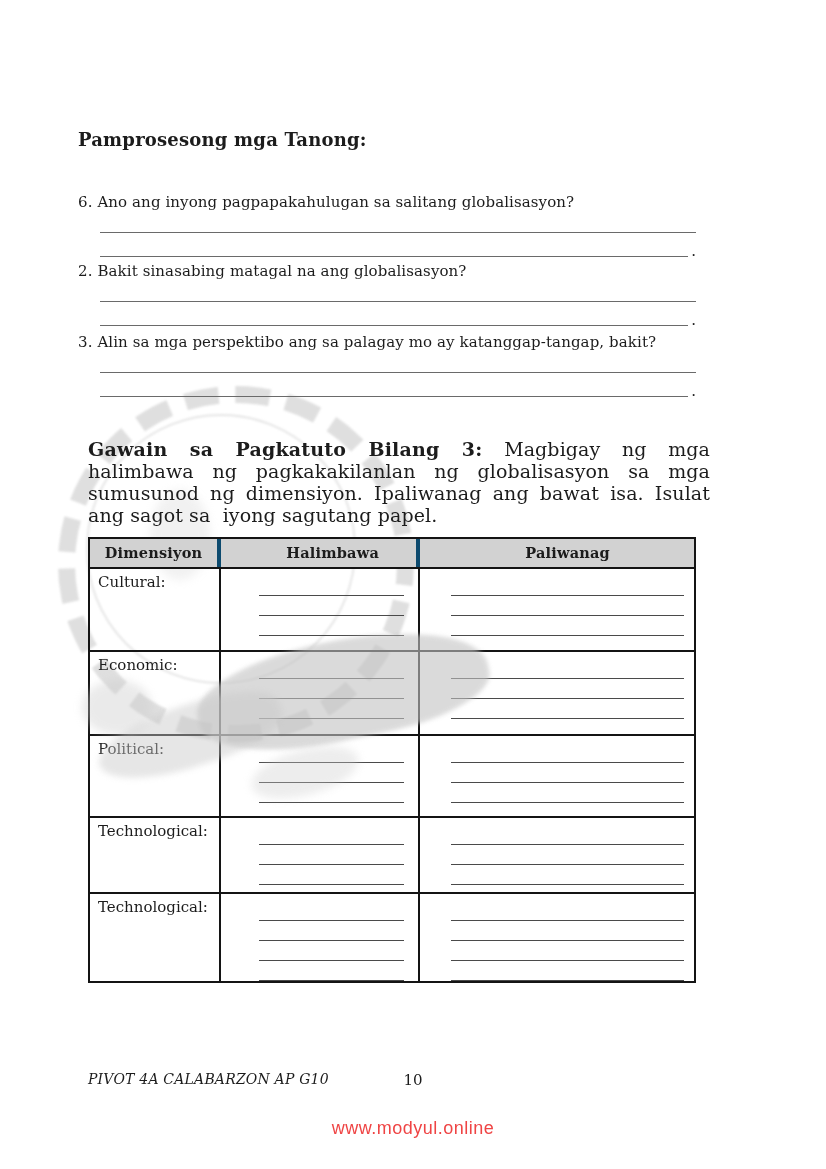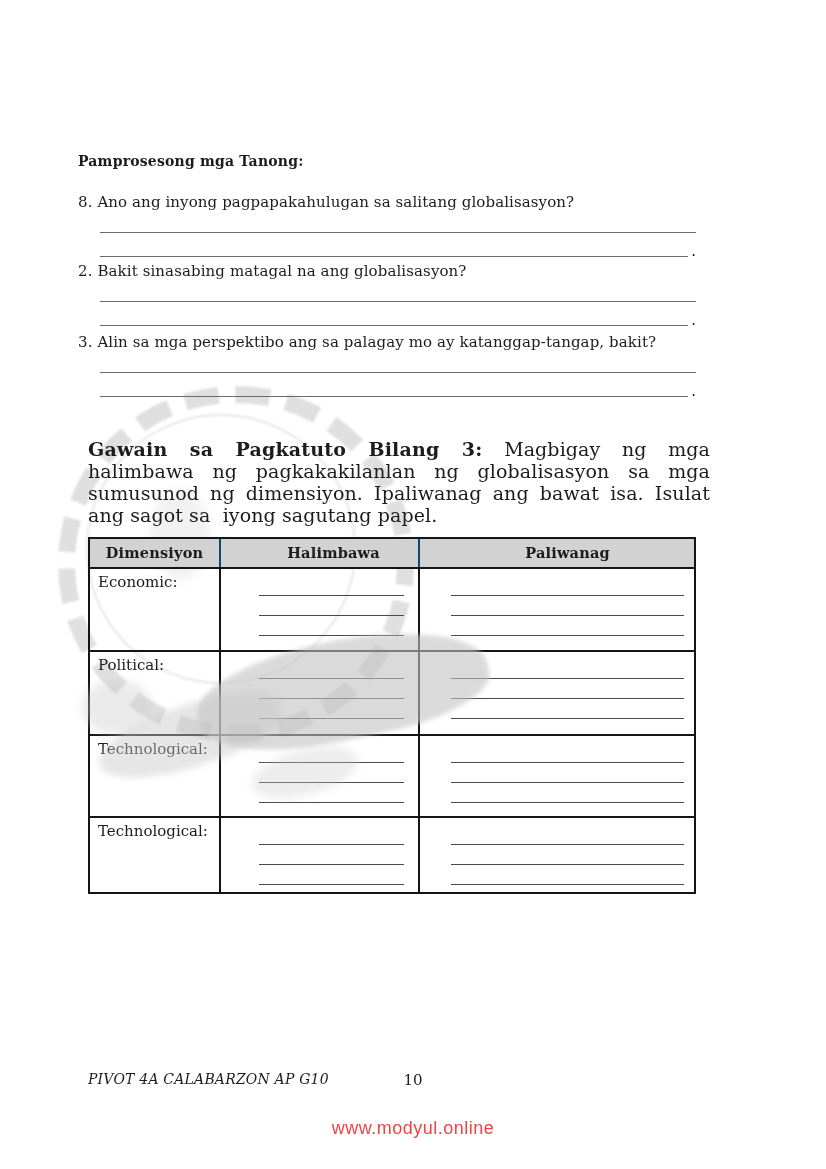--- a/index.html
+++ b/index.html
@@ -38,22 +38,22 @@
     transform:rotate(-18deg);
     opacity:.45;filter:blur(3px);
   }
   .speck-1{position:absolute;left:82px;top:680px;width:70px;height:55px;background:#cccccc;border-radius:50%;opacity:.4;filter:blur(4px);}
   .speck-2{position:absolute;left:250px;top:750px;width:110px;height:45px;background:#cccccc;border-radius:50%;opacity:.35;filter:blur(4px);transform:rotate(-15deg);}
   .speck-3{position:absolute;left:150px;top:490px;width:60px;height:90px;background:#d2d2d2;border-radius:50%;opacity:.3;filter:blur(5px);}
 
   
   .content{position:absolute;left:0;top:0;width:100%;height:100%;z-index:2;}
   .heading{
-    position:absolute;left:78px;top:153px;
-    font-size:14px;font-weight:bold;letter-spacing:.2px;
+    position:absolute;left:78px;top:129px;
+    font-size:18px;font-weight:bold;letter-spacing:.2px;
   }
   .question{position:absolute;left:78px;width:620px;font-size:15px;letter-spacing:.1px;}
   .q1{top:193px;} .q2{top:262px;} .q3{top:333px;}
   .q-text{line-height:18px;}
   .ansline{
     margin-left:22px;margin-right:2px;
     border-bottom:1px solid #6a6a6a;
     height:21px;
   }
   .ansline.l1{height:21px;}
@@ -74,21 +74,21 @@
     border:2px solid #141414;box-sizing:border-box;
   }
   .thead{display:flex;height:28px;border-bottom:2px solid #141414;}
   .th{
     box-sizing:border-box;font-weight:bold;font-size:14.5px;
     text-align:center;line-height:27px;letter-spacing:.2px;
   }
   .col-dim{width:23.6%;}
   .col-hal{width:30.8%;margin-left:28px;}
   .col-pal{width:45.6%;margin-left:21px;}
-  .th-sep{border-right:2px solid #0c4a6e;}
+  .th-sep{border-right:4px solid #0c4a6e;}
   .trow{display:flex;border-bottom:2px solid #141414;}
   .trow:last-child{border-bottom:none;}
   .trow:nth-child(1){height:83px;}
   .trow:nth-child(2){height:81px;}
   .trow:nth-child(3){height:82px;}
   .trow:nth-child(4){height:80px;}
   .trow:nth-child(5){height:74px;}
   .td{box-sizing:border-box;overflow:hidden;}
   .td-sep{border-right:2px solid #141414;}
   .dim-label{font-size:15px;padding:4px 6px 0 8px;}
@@ -121,21 +121,21 @@
   <div class="wm wm-layer-back">
     <div class="stamp-ring"></div>
     <div class="stamp-ring-inner"></div>
     <div class="speck-3"></div>
   </div>
 
   <div class="content">
     <div class="heading">Pamprosesong mga Tanong:</div>
 
     <div class="question q1">
-      <div class="q-text">8. Ano ang inyong pagpapakahulugan sa salitang globalisasyon?</div>
+      <div class="q-text">6. Ano ang inyong pagpapakahulugan sa salitang globalisasyon?</div>
       <div class="ansline l1"></div>
       <div class="ansline l2">
           <span class="period">.</span>
         </div>
     </div>
 
     <div class="question q2">
       <div class="q-text">2. Bakit sinasabing matagal na ang globalisasyon?</div>
       <div class="ansline l1"></div>
       <div class="ansline l2">
@@ -153,20 +153,41 @@
 
     <div class="activity"><b>Gawain sa Pagkatuto Bilang 3:</b><span> Magbigay ng mga halimbawa ng pagkakakilanlan ng globalisasyon sa mga sumusunod ng dimensiyon. Ipaliwanag ang bawat isa. Isulat ang sagot sa  iyong sagutang papel.</span></div>
 
     <div class="dim-table">
       <div class="thead" style="background:#d2d2d2;">
         <div class="th col-dim th-sep">Dimensiyon</div>
         <div class="th col-hal th-sep">Halimbawa</div>
         <div class="th col-pal">Paliwanag</div>
       </div>
 
+      <div class="trow">
+        <div class="td col-dim td-sep">
+            <div class="dim-label">Cultural:</div>
+          </div>
+        <div class="td col-hal td-sep">
+            <div class="lines-hal">
+              <div class="cell-line"></div>
+              <div class="cell-line"></div>
+              <div class="cell-line"></div>
+              <div class="cell-line"></div>
+            </div>
+          </div>
+        <div class="td col-pal">
+            <div class="lines-pal">
+              <div class="cell-line"></div>
+              <div class="cell-line"></div>
+              <div class="cell-line"></div>
+              <div class="cell-line"></div>
+            </div>
+          </div>
+      </div>
 
       <div class="trow">
         <div class="td col-dim td-sep">
             <div class="dim-label">Economic:</div>
           </div>
         <div class="td col-hal td-sep">
             <div class="lines-hal">
               <div class="cell-line"></div>
               <div class="cell-line"></div>
               <div class="cell-line"></div>

